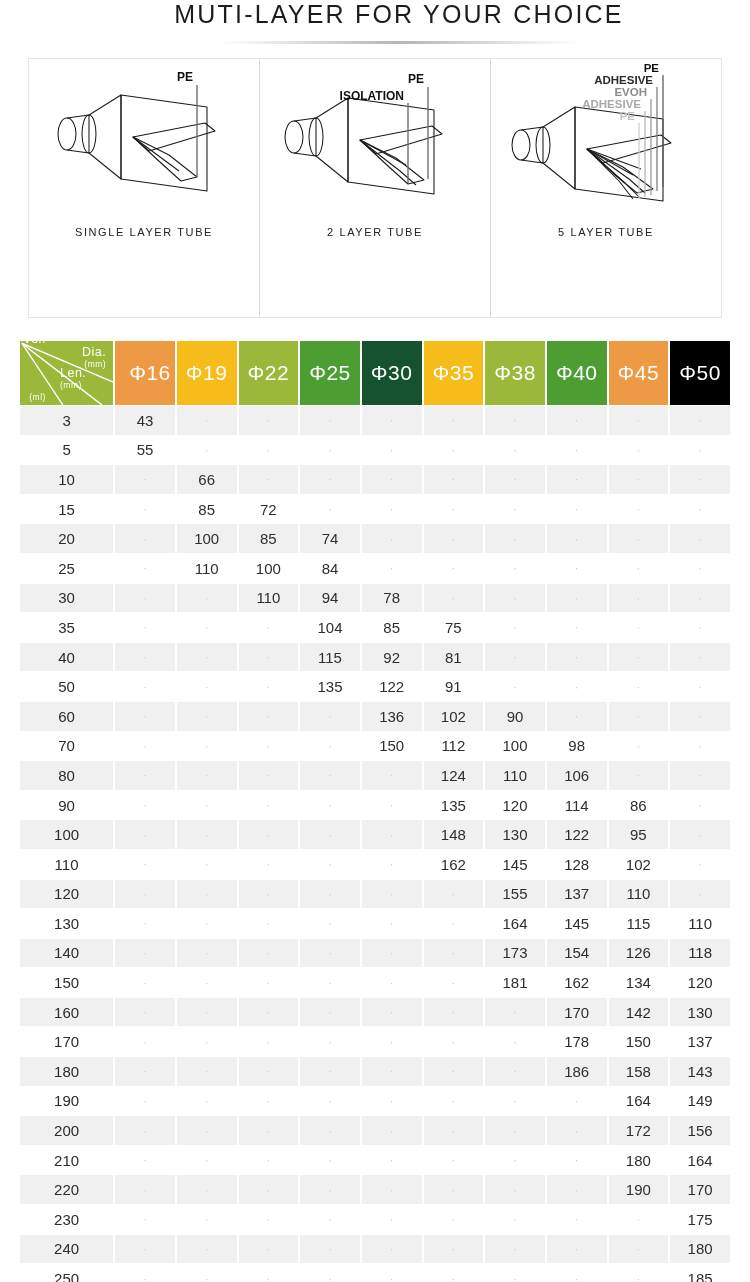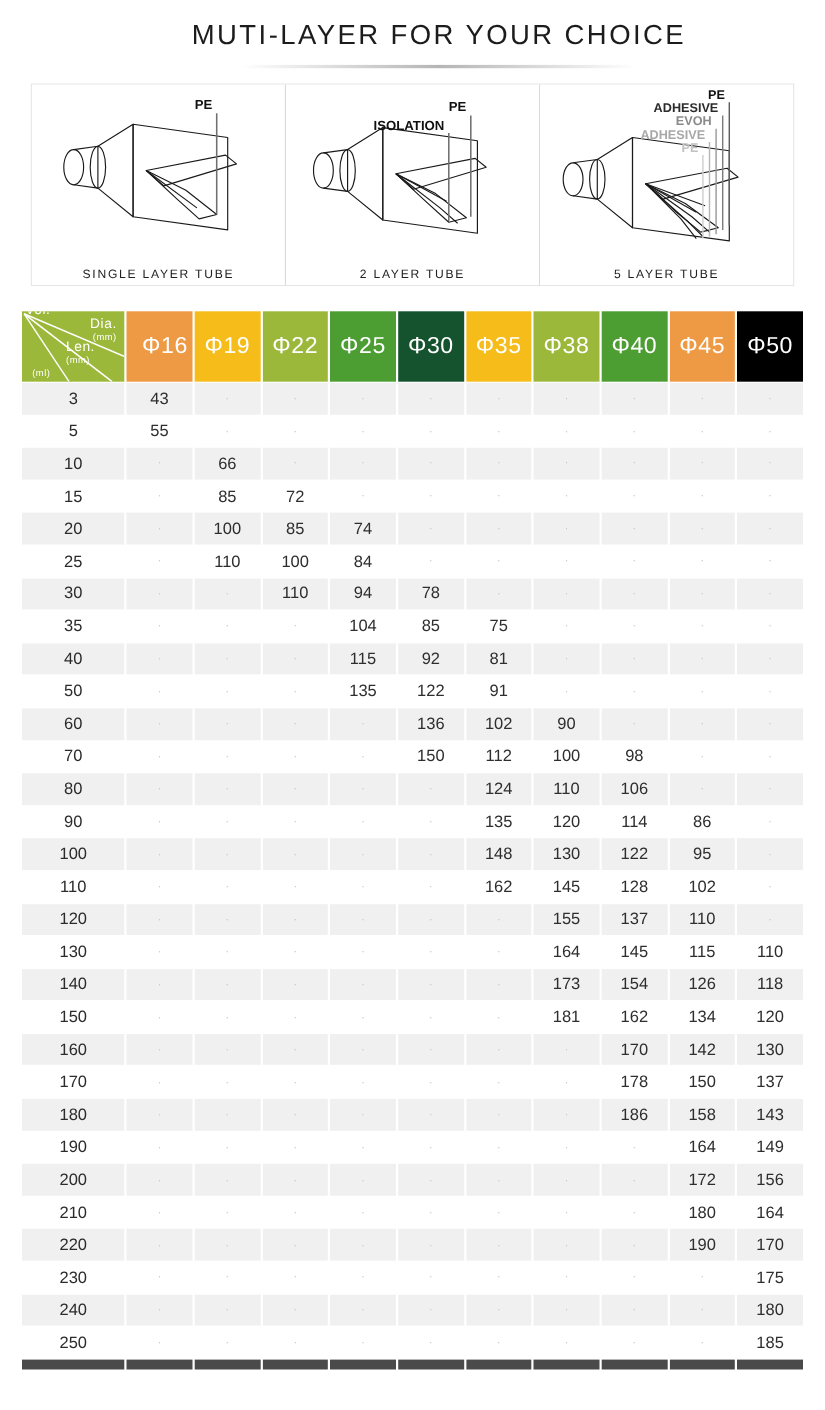--- a/index.html
+++ b/index.html
@@ -6,21 +6,21 @@
   html, body { margin: 0; padding: 0; }
   body {
     width: 750px;
     height: 1282px;
     background: #ffffff;
     font-family: "Liberation Sans", sans-serif;
     overflow: hidden;
   }
 
   
-  .title-wrap { padding-top: 18px; text-align: center; margin-left: 48px; }
+  .title-wrap { padding-top: 0; text-align: center; margin-left: 48px; }
   .page-title {
     font-size: 25px;
     letter-spacing: 2.2px;
     color: #1c1c1c;
     font-weight: 400;
     margin: 0;
   }
   .title-rule {
     width: 360px;
     height: 3px;
@@ -29,21 +29,21 @@
       rgba(255,255,255,0) 0%,
       rgba(120,120,120,0.55) 50%,
       rgba(255,255,255,0) 100%);
   }
 
   
   .panels {
     margin: 14px 28px 12px 28px;
     border: 1px solid #e4e4e4;
     display: flex;
-    height: 184px;
+    height: 260px;
     background: #fff;
   }
   .panel {
     flex: 1 1 0;
     position: relative;
     display: flex;
     flex-direction: column;
     align-items: center;
     justify-content: flex-start;
     background: #fff;

